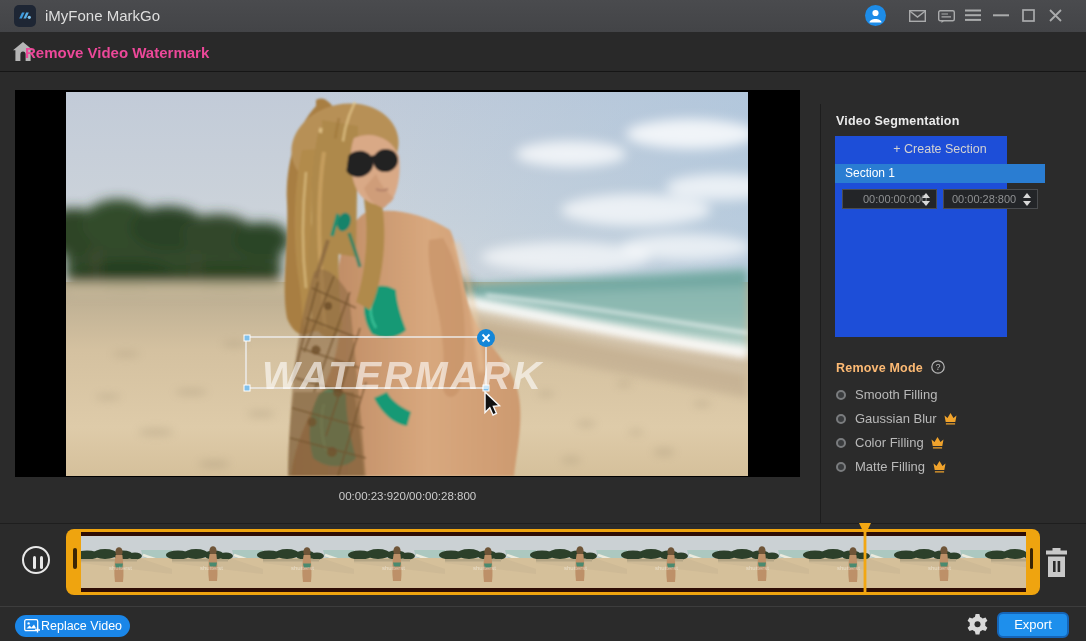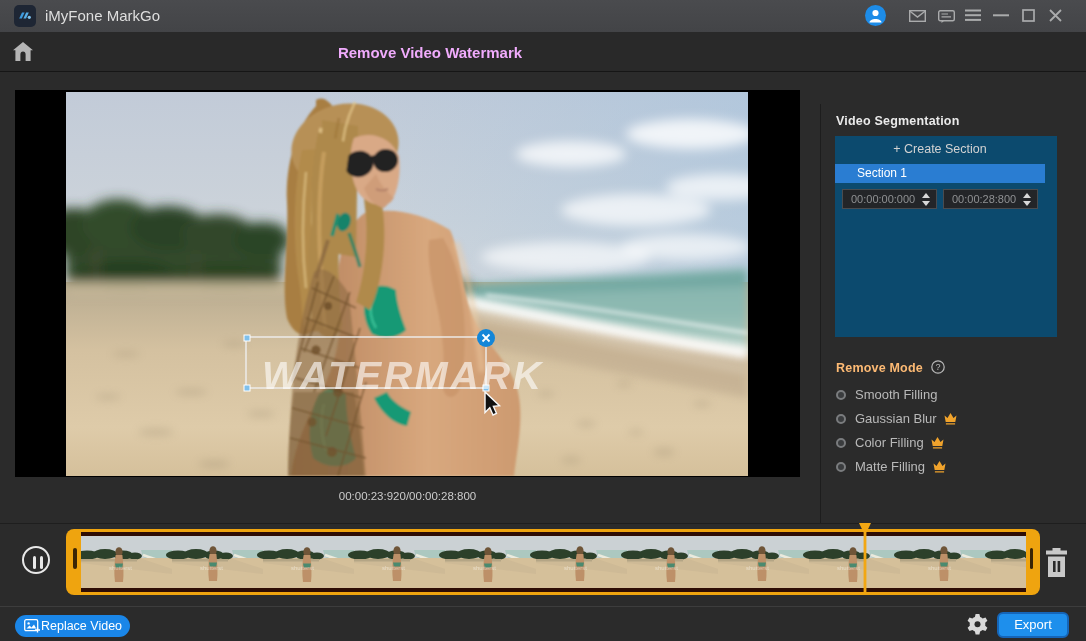--- a/index.html
+++ b/index.html
@@ -9,35 +9,35 @@
   #app { position:relative; width:1086px; height:641px; }
 
   
   #titlebar { position:absolute; left:0; top:0; width:1086px; height:32px; background:linear-gradient(#4a4b4e,#434447);padding-left:48px; }
   #logo { position:absolute; left:14px; top:5px; width:22px; height:22px; background:#1e2634; border-radius:5px; }
   #apptitle { position:absolute; left:45px; top:7px; font-size:15px; color:#dedede; }
   #avatar { position:absolute; left:865px; top:5px; width:21px; height:21px; border-radius:50%; background:#1d8ce8; }
 
   
   #navbar { position:absolute; left:0; top:32px; width:1086px; height:40px; background:#292929; border-bottom:1px solid #161616; }
-  #navtitle { position:absolute; left:0px; top:44px; width:860px; text-align:center; font-size:15px; font-weight:bold; color:#f0abfc; }
+  #navtitle { position:absolute; left:0px; top:44px; width:860px; font-size:15px; font-weight:bold; color:#ec4899;padding-left:25px; }
 
   
   #main { position:absolute; left:0; top:73px; width:820px; height:450px; background:#2b2b2b; }
   #preview { position:absolute; left:15px; top:16.5px; width:785px; height:387px; background:#000; }
   #video { position:absolute; left:66px; top:19px; width:682px; height:384px; }
   #timestamp { position:absolute; left:15px; top:417px; width:785px; text-align:center; font-size:11.5px; color:#cccccc; }
   #wmtext { position:absolute; left:262px; top:282px; font-size:38px; font-weight:bold; font-style:italic; color:rgba(255,255,255,0.60); letter-spacing:2.5px; transform:scaleX(1.04); transform-origin:left; }
 
   
   #rpanel { position:absolute; left:820px; top:73px; width:266px; height:450px; background:#2b2b2b; border-left:1px solid #1d1d1d;margin-top:31px; }
   #vseg { position:absolute; left:15px; top:10px; font-size:12.5px; font-weight:bold; color:#eaeaea; letter-spacing:0.2px; }
-  #sectbox { position:absolute; left:14px; top:32px; width:222px; height:201px; background:#0c4a6e; }
+  #sectbox { position:absolute; left:14px; top:32px; width:172px; height:201px; background:#1d4ed8; }
   #createbtn { position:absolute; left:0; top:0; width:210px; height:27px; text-align:center; font-size:12.5px; color:#d2d2d2; line-height:27px; }
-  #sec1 { position:absolute; left:0; top:28px; width:210px; height:19px; background:#2a7dd2; color:#fff; font-size:12px; line-height:19px; padding-left:22px; }
+  #sec1 { position:absolute; left:0; top:28px; width:210px; height:19px; background:#2a7dd2; color:#fff; font-size:12px; line-height:19px; padding-left:10px; }
   .tinput { position:absolute; top:53px; width:95px; height:20px; background:#232528; border:1px solid #4a4c4f; color:#8f9193; font-size:11px; line-height:18px; }
   .spin { position:absolute; right:5px; top:3px; width:9px; height:13px; }
   .spin .up { position:absolute; left:0; top:0; width:0; height:0; border-left:4.5px solid transparent; border-right:4.5px solid transparent; border-bottom:5px solid #d8d8d8; }
   .spin .dn { position:absolute; left:0; bottom:0; width:0; height:0; border-left:4.5px solid transparent; border-right:4.5px solid transparent; border-top:5px solid #d8d8d8; }
   .crown { vertical-align:-2px; margin-left:3px; }
   #remmode { position:absolute; left:15px; top:256px; font-size:12.5px; font-weight:bold; color:#fdba74; letter-spacing:0.2px; }
   .radio-row { position:absolute; left:15px; font-size:13px; color:#b9b9b9; }
   .rdot { display:inline-block; width:10px; height:10px; border-radius:50%; background:#3a3c3e; border:2px solid #7a7c7e; vertical-align:-1px; margin-right:9px; }
   .crown { color:#f0a32c; font-size:13px; }
 
@@ -265,21 +265,21 @@
     </svg>
     <div id="wmtext">WATERMARK</div>
     <div id="timestamp">00:00:23:920/00:00:28:800</div>
   </div>
 
   <div id="rpanel">
     <div id="vseg">Video Segmentation</div>
     <div id="sectbox">
       <div id="createbtn">+ Create Section</div>
       <div id="sec1">Section 1</div>
-      <div class="tinput" style="left:7px;"><span style="padding-left:8px;">00:00:00:000</span><span class="spin">
+      <div class="tinput" style="left:7px;"><span style="padding-left:20px;">00:00:00:000</span><span class="spin">
             <i class="up"></i>
             <i class="dn"></i>
           </span></div>
       <div class="tinput" style="left:108px;"><span style="padding-left:8px;">00:00:28:800</span><span class="spin">
             <i class="up"></i>
             <i class="dn"></i>
           </span></div>
     </div>
     <div id="remmode">Remove Mode
       <svg style="vertical-align:-2px;margin-left:4px;" width="14" height="14" viewBox="0 0 14 14">

